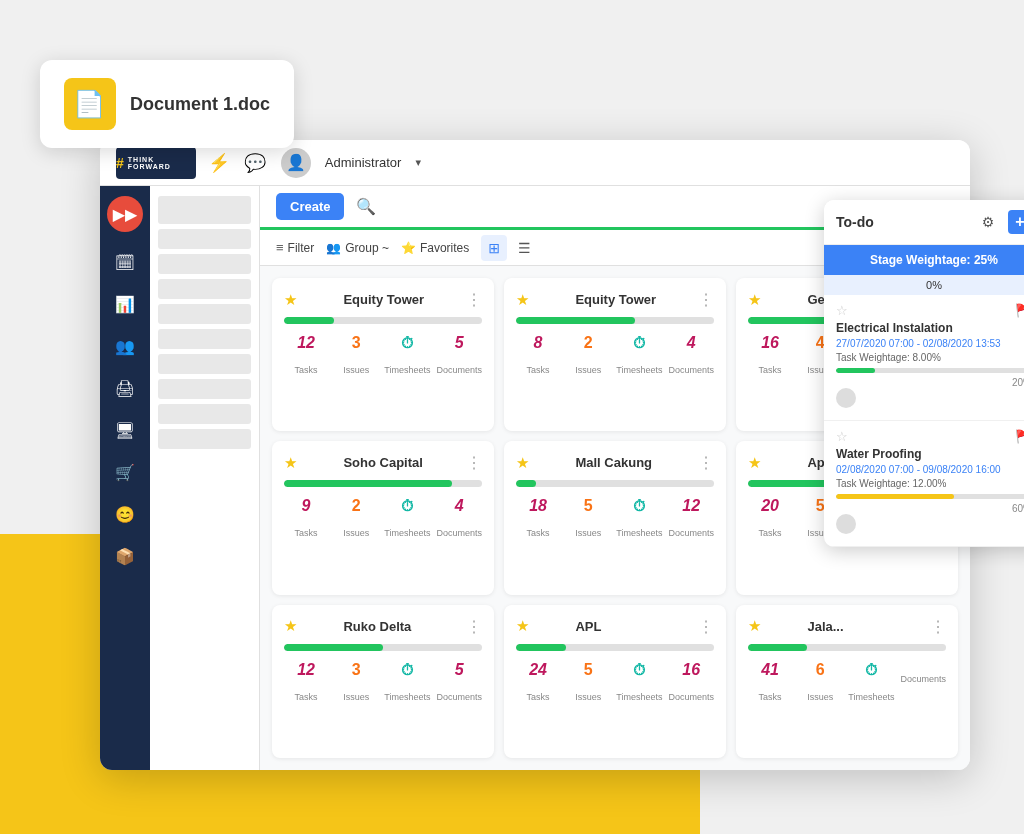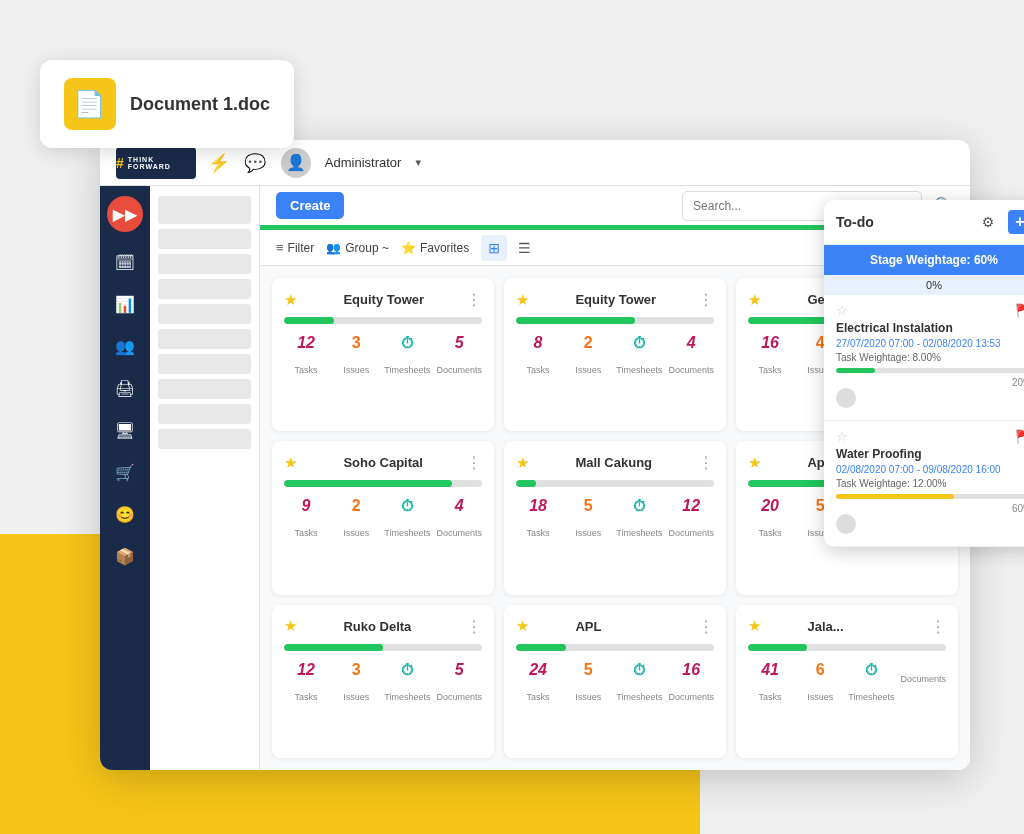--- a/index.html
+++ b/index.html
@@ -198,21 +198,21 @@
     }
 
     
     .toolbar {
       background: white;
       height: 44px;
       display: flex;
       align-items: center;
       padding: 0 16px;
       gap: 12px;
-      border-bottom: 5px solid #22c55e;
+      border-bottom: 3px solid #22c55e;
     }
     .create-btn {
       background: #3b82f6;
       color: white;
       border: none;
       border-radius: 5px;
       padding: 6px 14px;
       font-size: 13px;
       font-weight: 600;
       cursor: pointer;
@@ -499,21 +499,20 @@
     <div class="secondary-item"></div>
     <div class="secondary-item"></div>
     <div class="secondary-item"></div>
     <div class="secondary-item"></div>
   </div>
 
   <div class="main-content">
 
     <div class="toolbar">
       <button class="create-btn">Create</button>
-      <input class="search-box" type="text" placeholder="Search..." style="">
       <span class="search-icon-btn">🔍</span>
     </div>
 
     <div class="filterbar">
       <span class="filter-item">
         <span class="filter-icon">≡</span>
         <span>Filter</span>
       </span>
       <span class="filter-item">
         <span>👥</span>
@@ -793,21 +792,21 @@
 
 <div class="todo-panel">
   <div class="todo-header">
     <span class="todo-title">To-do</span>
     <div class="todo-actions">
       <div class="todo-action-btn">⚙</div>
       <div class="todo-add-btn">+</div>
     </div>
   </div>
   <div class="stage-badge">
-    <span>Stage Weightage: 60%</span>
+    <span>Stage Weightage: 25%</span>
   </div>
   <div style="background:#e8f0fe; padding:4px; text-align:center; font-size:11px; color:#333;">
     <span>0%</span>
   </div>
 
   <div class="todo-task">
     <div class="task-header-row">
       <span class="task-star">☆</span>
       <span class="task-flag">🚩</span>
     </div>

